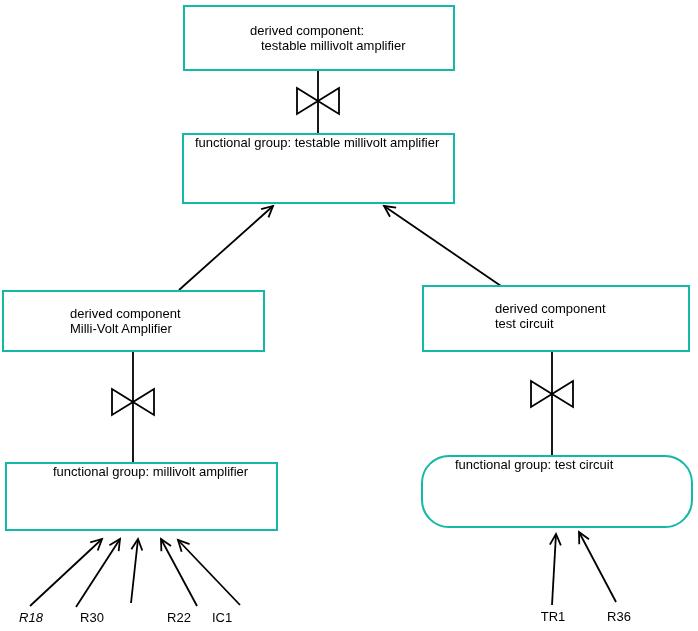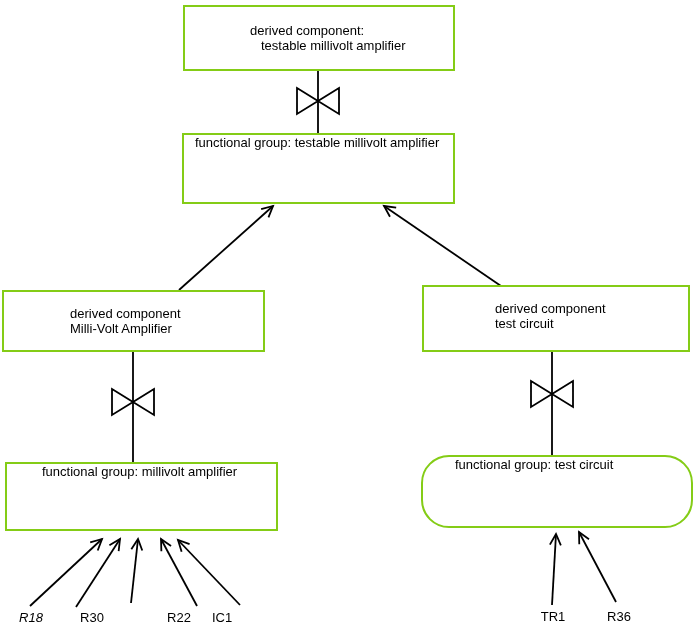--- a/index.html
+++ b/index.html
@@ -18,21 +18,21 @@
   }
   .connector-layer {
     position: absolute;
     left: 0; top: 0;
     width: 698px;
     height: 631px;
   }
   .box {
     position: absolute;
     box-sizing: border-box;
-    border: 2px solid #84cc16;
+    border: 2px solid #14b8a6;
     background: #ffffff;
     font-size: 13px;
     line-height: 15px;
   }
   .box.vcenter {
     display: flex;
     flex-direction: column;
   }
   .comp-label {
     position: absolute;
@@ -92,21 +92,21 @@
   <div class="box" style="left:2px; top:290px; width:263px; height:62px; padding:14px 0 0 66px;">
     <div>derived component</div>
     <div>Milli-Volt Amplifier</div>
   </div>
 
   <div class="box" style="left:422px; top:285px; width:268px; height:67px; padding:14px 0 0 71px;">
     <div>derived component</div>
     <div>test circuit</div>
   </div>
 
-  <div class="box vcenter" style="left:5px; top:462px; width:273px; height:69px; padding-left:35px;">
+  <div class="box vcenter" style="left:5px; top:462px; width:273px; height:69px; padding-left:46px;">
     <div>functional group: millivolt amplifier</div>
   </div>
 
   <div class="box vcenter" style="left:421px; top:455px; width:272px; height:73px; padding-left:32px;border-radius:28px;">
     <div>functional group: test circuit</div>
   </div>
 
   <div class="comp-label" style="left:31px; top:610px;font-style:italic;">R18</div>
   <div class="comp-label" style="left:92px; top:610px;">R30</div>
   <div class="comp-label" style="left:127px; top:642px;">R26</div>

